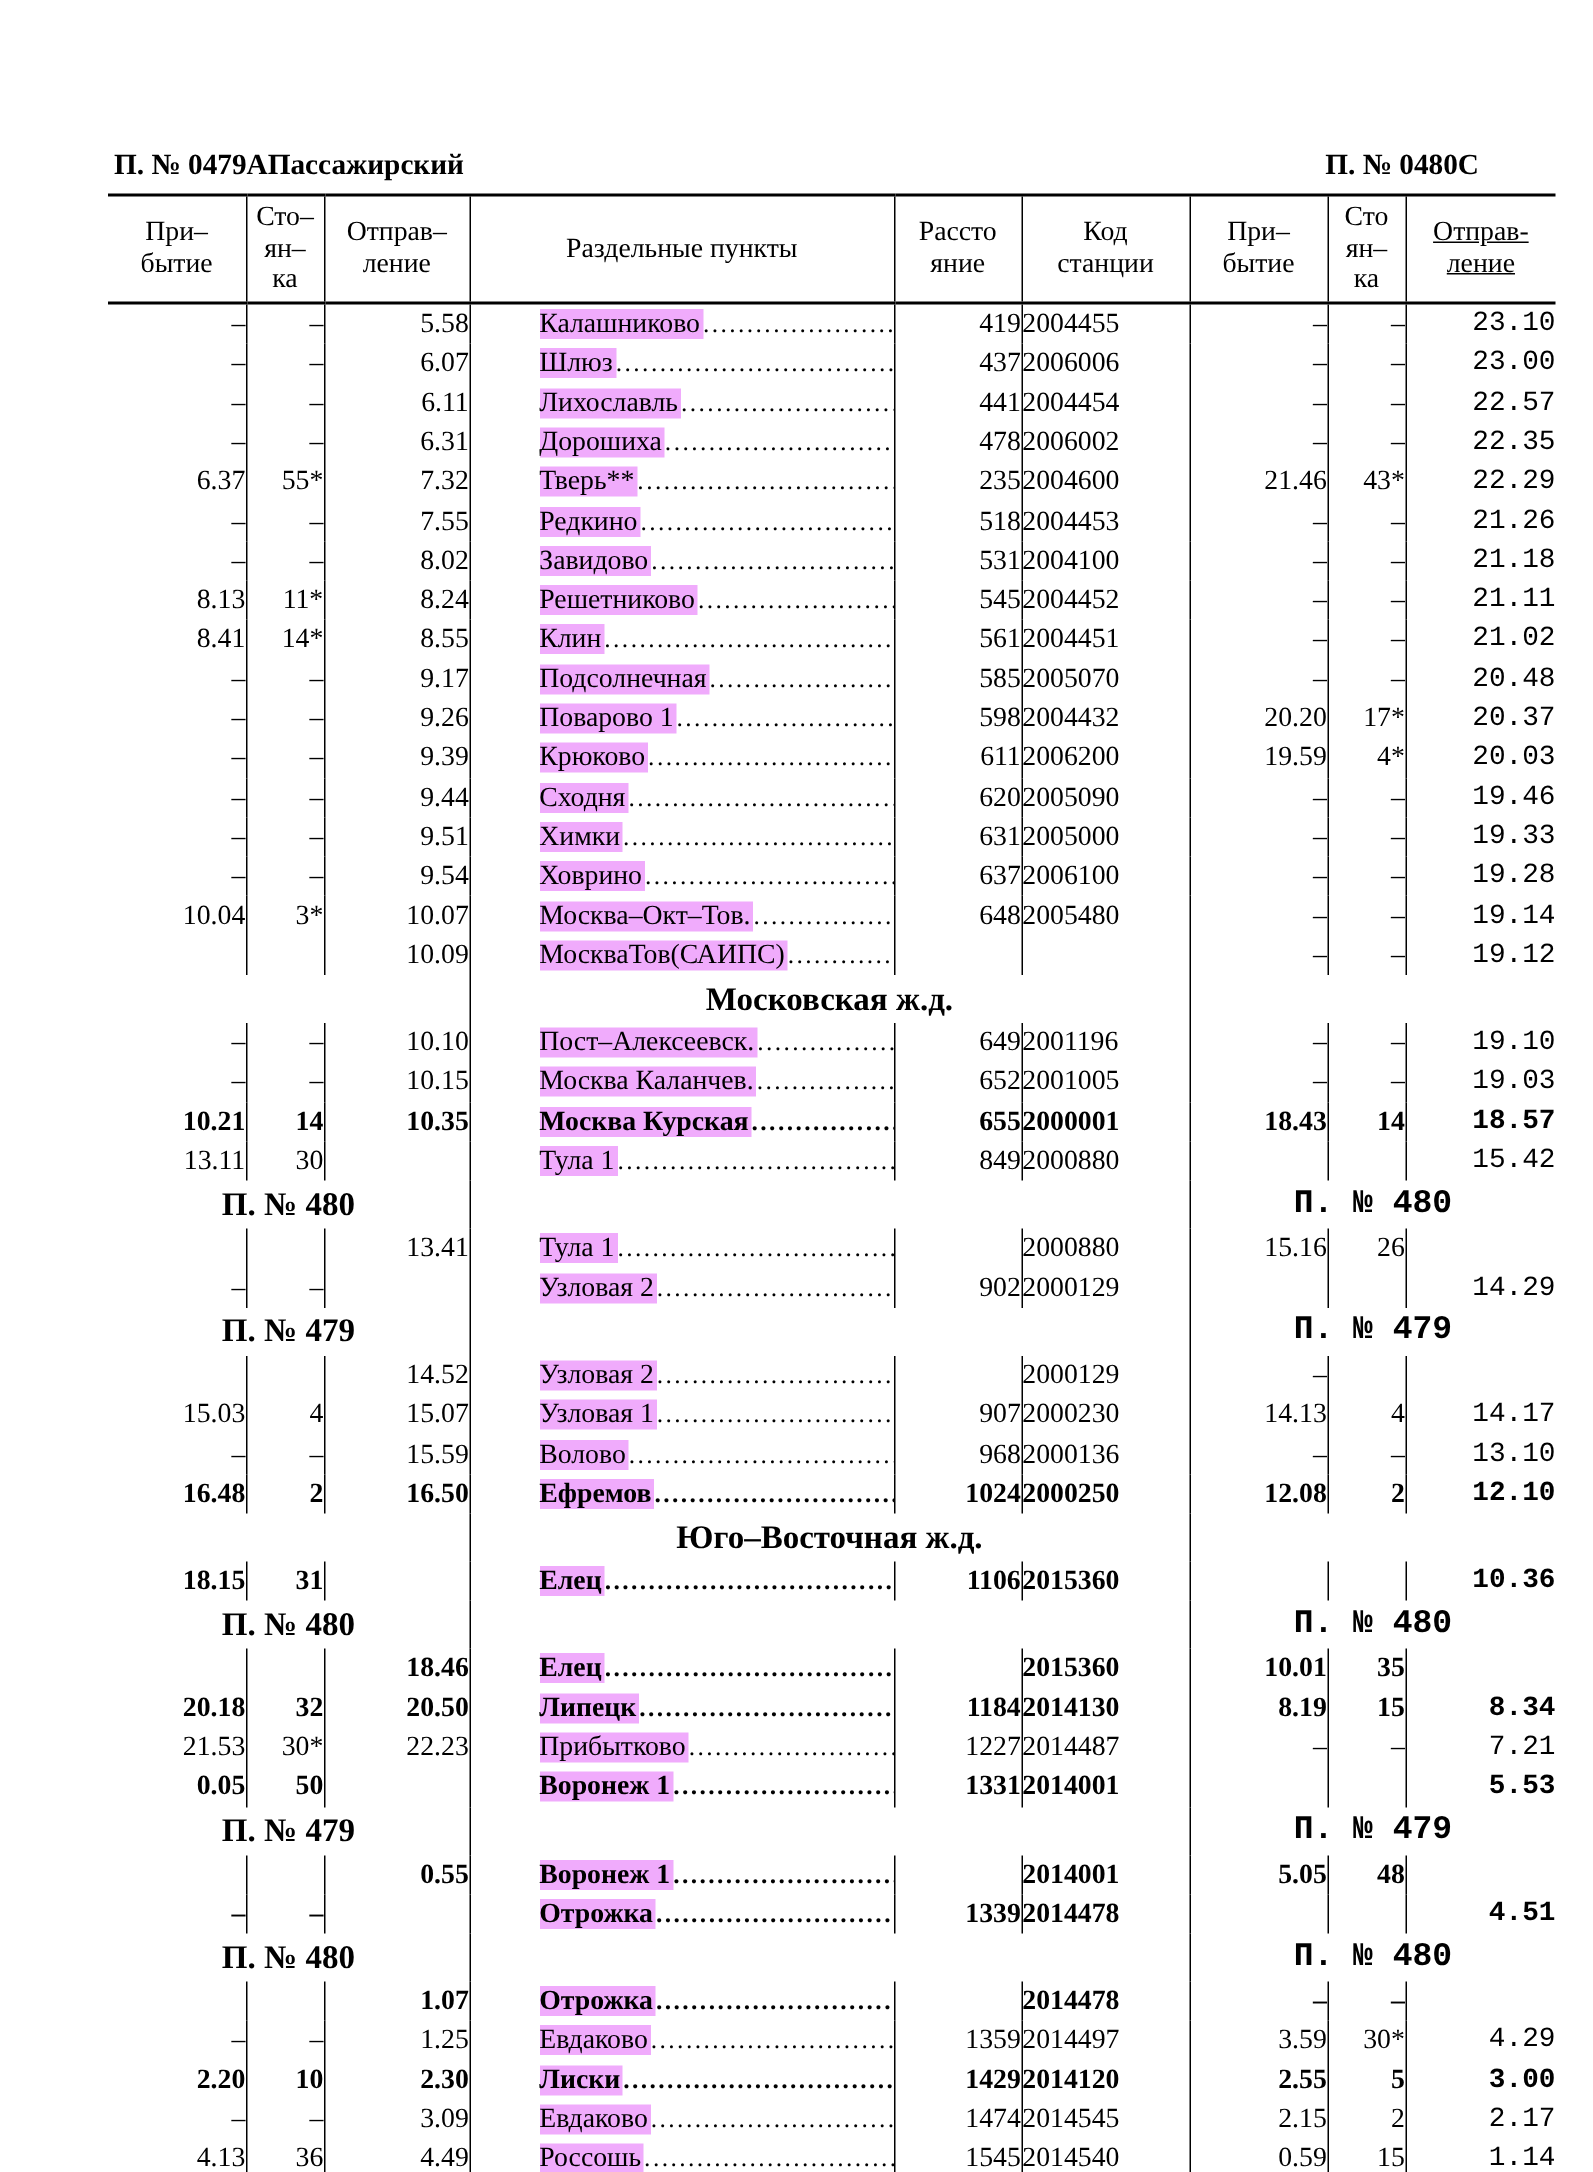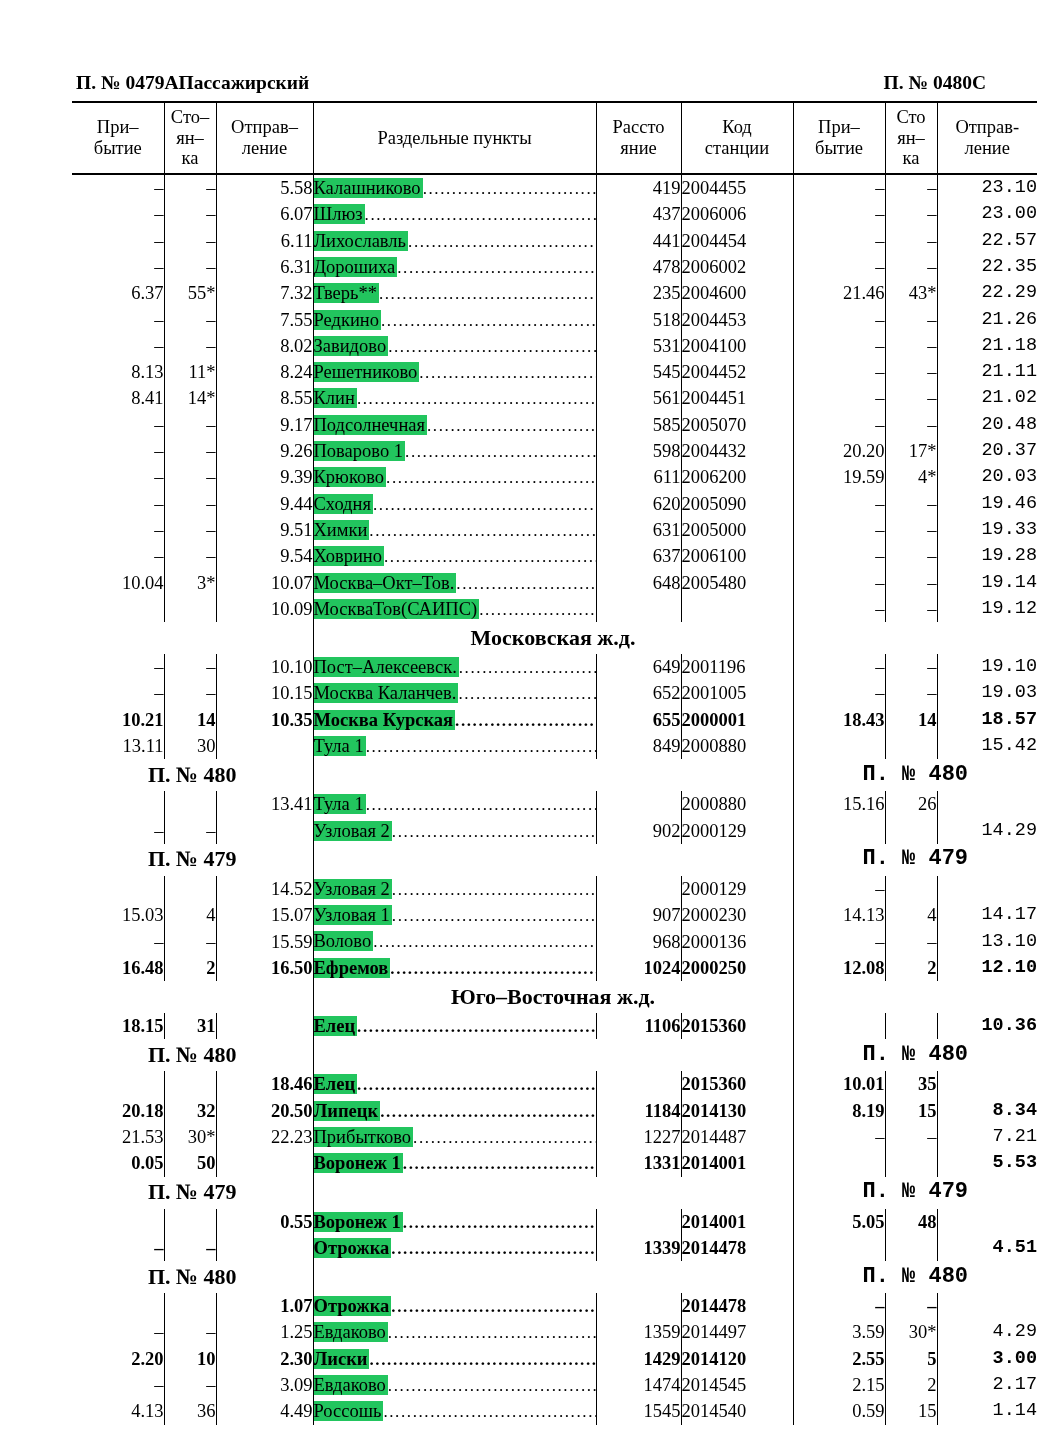--- a/index.html
+++ b/index.html
@@ -24,20 +24,21 @@
 
   
   .top-header {
     display: flex;
     align-items: baseline;
     justify-content: space-between;
     font-size: 19.5px;
     font-weight: bold;
     margin-bottom: 7px;
     padding: 0 4px;
+    margin-top: 28px;
   }
   .top-header .center {
     flex: 1;
   }
 
   
   table.sched {
     border-collapse: collapse;
     width: 918px;
     table-layout: fixed;
@@ -53,21 +54,21 @@
     border-top: 2px solid #000;
     border-bottom: 2px solid #000;
     border-right: 1.4px solid #000;
     font-weight: normal;
     font-size: 18.5px;
     line-height: 1.12;
     height: 66px;
     text-align: center;
     padding: 2px 2px;
   }
-  thead tr.head-row th.last { border-right: none; }
+  thead tr.head-row th.last { border-right: none; text-decoration: underline; }
 
   tbody td {
     border-right: 1.4px solid #000;
     line-height: 1.305;
     height: 26.3px;
     font-size: 18.5px;
     padding: 0 4px;
     white-space: nowrap;
     overflow: hidden;
   }
@@ -90,21 +91,21 @@
   .b  { font-weight: bold; }
 
   
   .namecell {
     position: relative;
     display: block;
     width: 100%;
     overflow: hidden;
     white-space: nowrap;
   }
-  .namecell .txt { background: #22c55e; padding-right: 2px; }
+  .namecell .txt { background: #f0abfc; padding-right: 2px; margin-left: 46px; }
   .namecell .dots {
     letter-spacing: 1.6px;
     font-size: 17px;
   }
 
   
   td.section {
     text-align: center;
     font-weight: bold;
     font-size: 22px;

